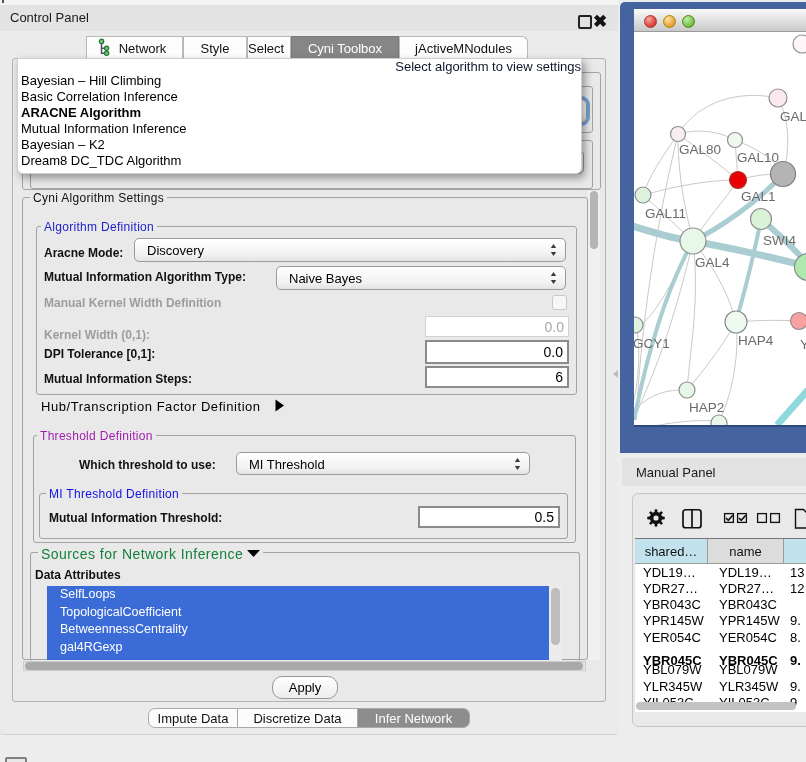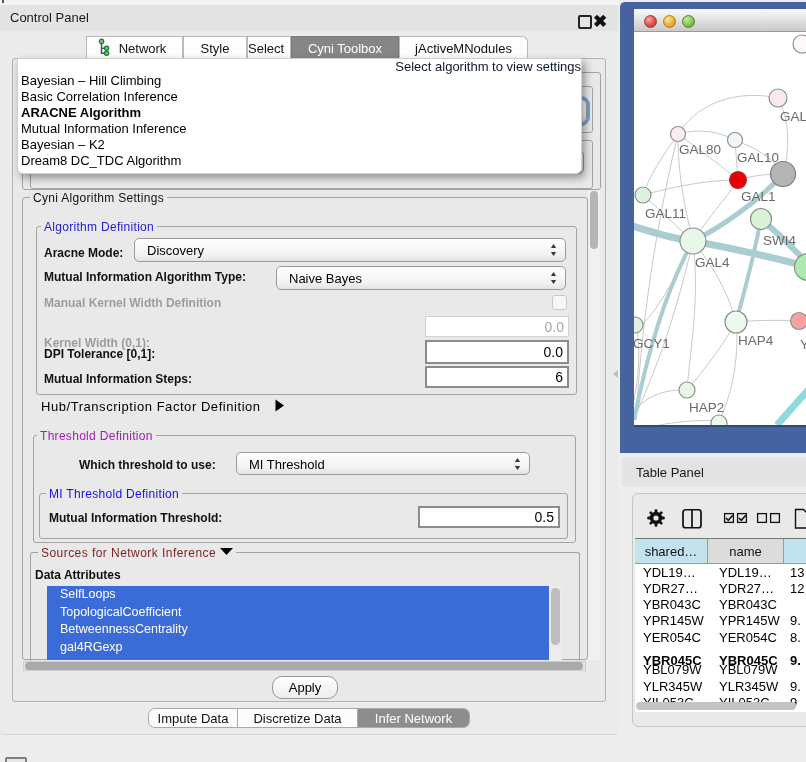--- a/index.html
+++ b/index.html
@@ -109,21 +109,21 @@
     <span class="ct">Naive Bayes</span>
   <svg class="carr" viewBox="0 0 7 13">
       <path d="M3.5 0.5 L6.2 4.4 H0.8 Z" fill="#3a3a3a"></path>
       <path d="M3.5 12.5 L6.2 8.6 H0.8 Z" fill="#3a3a3a"></path>
     </svg>
   </div>
 
 <div class="lbl dis" style="left:44px;top:296px;">Manual Kernel Width Definition</div>
 <div class="abs" style="left:552px;top:295px;width:13px;height:13px;border:1px solid #c9c9c9;border-radius:3px;background:#f7f7f7;"></div>
 
-<div class="lbl dis" style="left:44px;top:336px;">Kernel Width (0,1):</div>
+<div class="lbl dis" style="left:44px;top:328px;">Kernel Width (0,1):</div>
 <div class="fld" style="left:425px;top:316px;width:144px;height:21px;border:1px solid #d2d2d2;color:#a9a9a9;">
     <span>0.0</span>
   </div>
 
 <div class="lbl" style="left:44px;top:347px;">DPI Tolerance [0,1]:</div>
 <div class="fld" style="left:425px;top:340px;width:144px;height:24px;border:2px solid #8b8b8b;color:#000;">
     <span>0.0</span>
   </div>
 
 <div class="lbl" style="left:44px;top:372px;">Mutual Information Steps:</div>
@@ -149,21 +149,21 @@
   </div>
 
 <div class="grp" style="left:39px;top:493px;width:527px;height:44px;"></div>
 <div class="grpt" style="left:46px;top:487px;color:#1212e6;">MI Threshold Definition</div>
 <div class="lbl" style="left:49px;top:511px;">Mutual Information Threshold:</div>
 <div class="fld" style="left:418px;top:506px;width:142px;height:22px;border:2px solid #8b8b8b;color:#000;">
     <span>0.5</span>
   </div>
 
 <div class="grp" style="left:30px;top:552px;width:548px;height:108px;border-bottom:none;"></div>
-<div class="grpt" style="left:38px;top:546px;color:#7f1d1d;font-size:12px;letter-spacing:0.45px;">Sources for Network Inference <svg width="13" height="9" viewBox="0 0 13 9" style="vertical-align:1px;">
+<div class="grpt" style="left:38px;top:546px;color:#15803d;font-size:14px;letter-spacing:0.45px;">Sources for Network Inference <svg width="13" height="9" viewBox="0 0 13 9" style="vertical-align:1px;">
       <path d="M0 1 L13 1 L6.5 8 Z" fill="#000"></path>
     </svg></div>
 <div class="lbl" style="left:35px;top:568px;">Data Attributes</div>
 <div class="abs" id="dlist">
   <div>SelfLoops</div>
     <div>TopologicalCoefficient</div>
     <div>BetweennessCentrality</div>
     <div>gal4RGexp</div>
     <div></div>
 </div>
@@ -263,21 +263,21 @@
     <text x="763" y="245">SWI4</text>
     <text x="633" y="348">GCY1</text>
     <text x="738" y="345">HAP4</text>
     <text x="800" y="349">Y</text>
     <text x="689" y="412">HAP2</text>
   </g>
 </svg>
 </div>
 
 <div class="abs" id="tp-bar">
-    <span>Table Panel</span>
+    <span>Manual Panel</span>
   </div>
 <div class="abs" id="tp-panel"></div>
 
 <svg class="abs" style="left:646px;top:508px;" width="160" height="22" viewBox="0 0 160 22">
   <g fill="#111">
     <circle cx="10" cy="10" r="6.2"></circle>
     <g>
       <rect x="8.6" y="1.2" width="2.8" height="17.6" rx="1.2"></rect>
       <rect x="8.6" y="1.2" width="2.8" height="17.6" rx="1.2" transform="rotate(45 10 10)"></rect>
       <rect x="8.6" y="1.2" width="2.8" height="17.6" rx="1.2" transform="rotate(90 10 10)"></rect>

